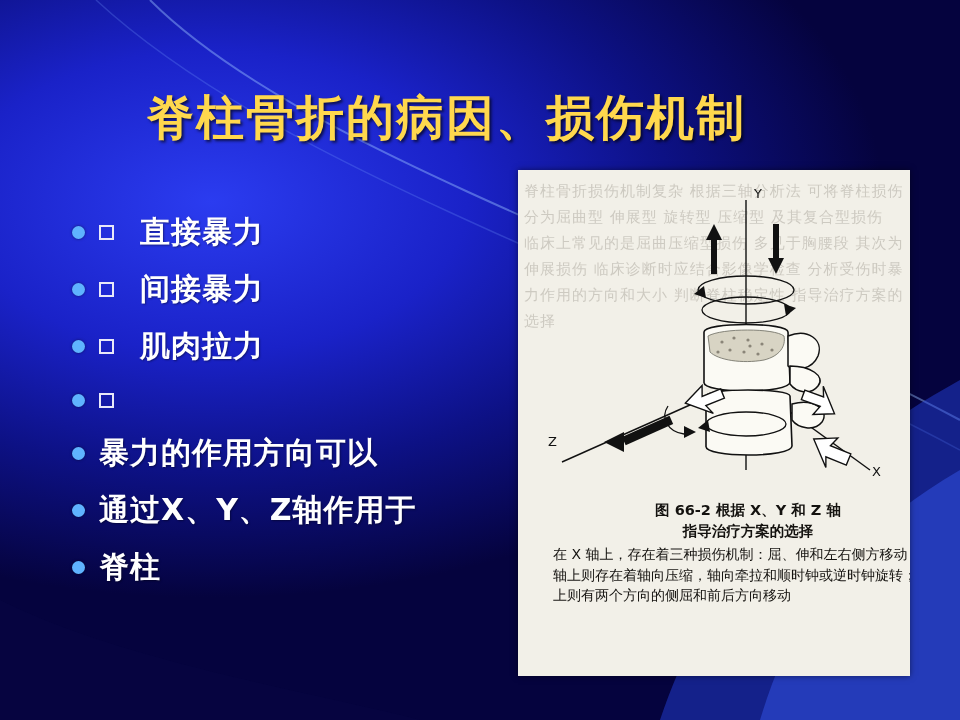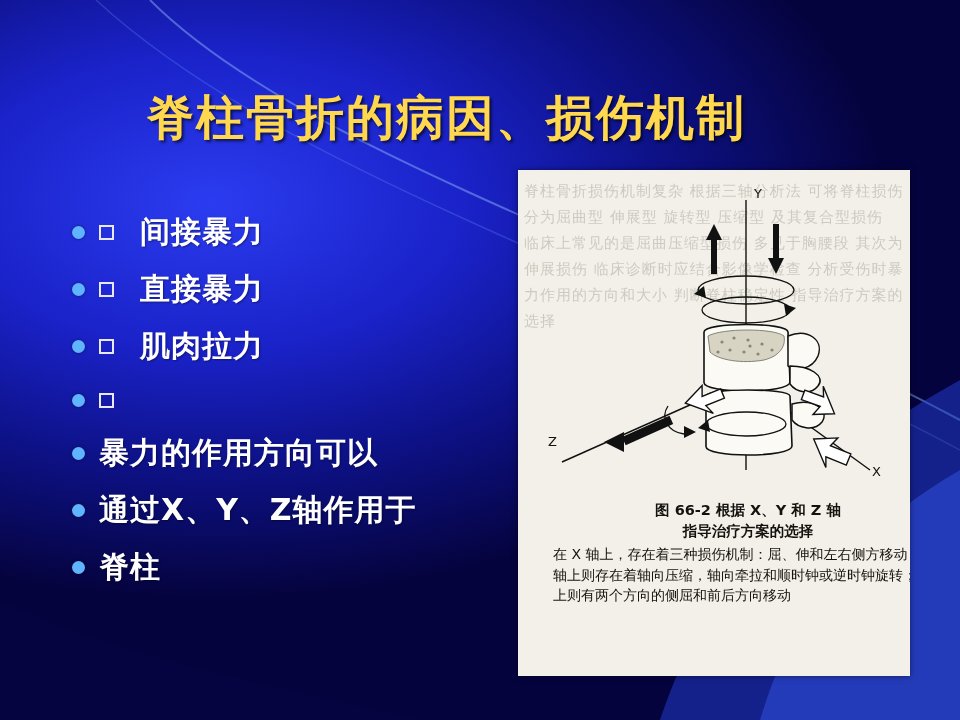--- a/index.html
+++ b/index.html
@@ -147,27 +147,27 @@
     <path d="M0,600 C120,660 300,690 420,720 L0,720 Z" fill="rgba(10,10,70,0.35)"></path>
   </svg>
 
   <div class="title">脊柱骨折的病因、损伤机制</div>
 
   <div class="bullets">
 
     <div class="bullet">
       <span class="dot"></span>
       <span class="sqr"></span>
+      <span class="btext">直接暴力</span>
+    </div>
+
+    <div class="bullet">
+      <span class="dot"></span>
+      <span class="sqr"></span>
       <span class="btext">间接暴力</span>
-    </div>
-
-    <div class="bullet">
-      <span class="dot"></span>
-      <span class="sqr"></span>
-      <span class="btext">直接暴力</span>
     </div>
 
     <div class="bullet">
       <span class="dot"></span>
       <span class="sqr"></span>
       <span class="btext">肌肉拉力</span>
     </div>
 
     <div class="bullet">
       <span class="dot"></span>

